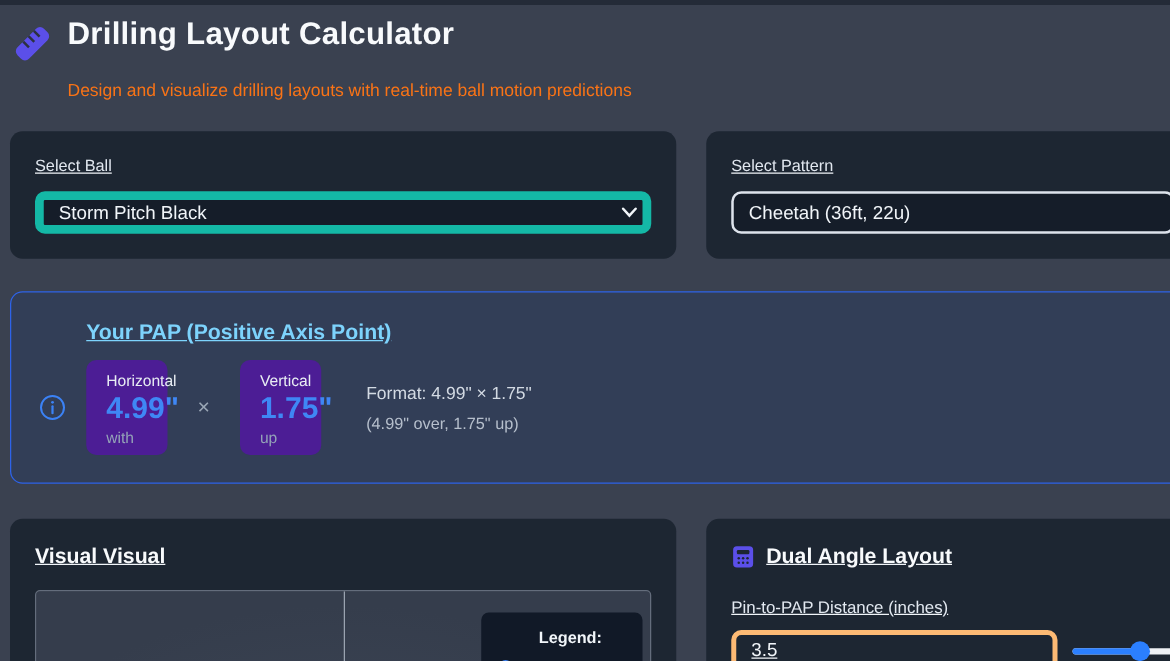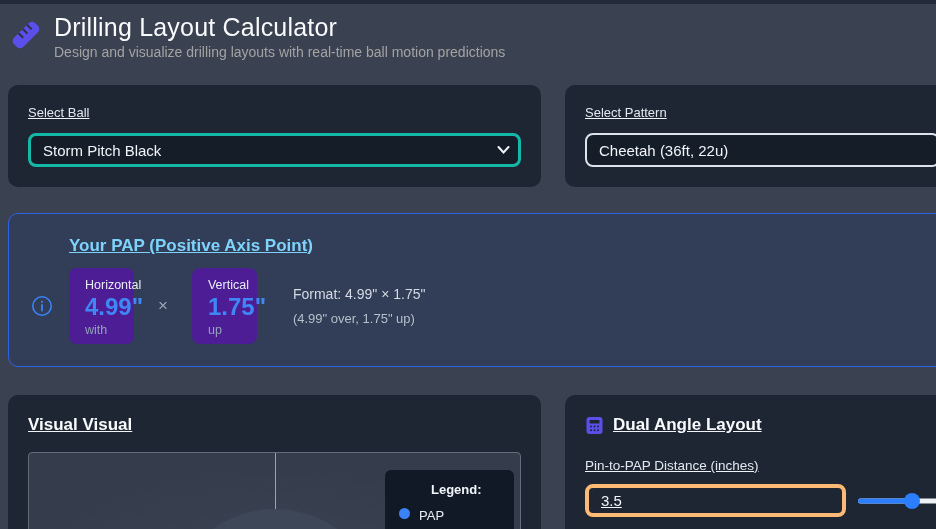--- a/index.html
+++ b/index.html
@@ -8,35 +8,35 @@
     background:#3a4150;
     font-family:"Liberation Sans","DejaVu Sans",sans-serif;
     color:#f1f5f9;
   }
   .page { width:960px; }
   .top-strip { height:4px; background:#242b38; width:100%; }
 
   
   .header { display:flex; align-items:flex-start; gap:10px; padding:9px 0 0 8px; margin-bottom:25px; }
   .header-icon { width:36px; height:36px; flex:0 0 auto; margin-top:4px; }
-  .header-text h1 { font-size:25px; font-weight:normal; color:#f8fafc; letter-spacing:0.2px; }
-  .header-text p { font-size:14px; color:#a3a3a3; margin-top:2px; }
+  .header-text h1 { font-size:25px; font-weight:bold; color:#f8fafc; letter-spacing:0.2px; }
+  .header-text p { font-size:14px; color:#f97316; margin-top:22px; }
 
   
   .row { display:grid; grid-template-columns:533px 1fr; gap:24px; padding-left:8px; }
   .card {
     background:#1d2632; border-radius:10px; padding:20px;text-decoration:underline;
   }
   .field-label { font-size:13px; color:#e2e8f0; margin-bottom:13px; }
   .select-wrap { position:relative; }
   select {
     width:100%; height:34px; appearance:none; -webkit-appearance:none;
     background:#151d29; color:#f1f5f9; font-size:15px;
     font-family:"Liberation Sans","DejaVu Sans",sans-serif;
-    border:3px solid #14b8a6; border-radius:8px; padding:0 30px 0 12px;
+    border:7px solid #14b8a6; border-radius:8px; padding:0 30px 0 12px;
     outline:none;
   }
   select.focused { border:2px solid #dde3ec; }
   .chev { position:absolute; right:11px; top:50%; transform:translateY(-50%); pointer-events:none; }
 
   
   .pap-card {
     margin:26px 0 28px 8px; width:944px;
     background:#323e57; border:1px solid #2e63e8; border-radius:10px;
     padding:20px 24px 22px 22px;

